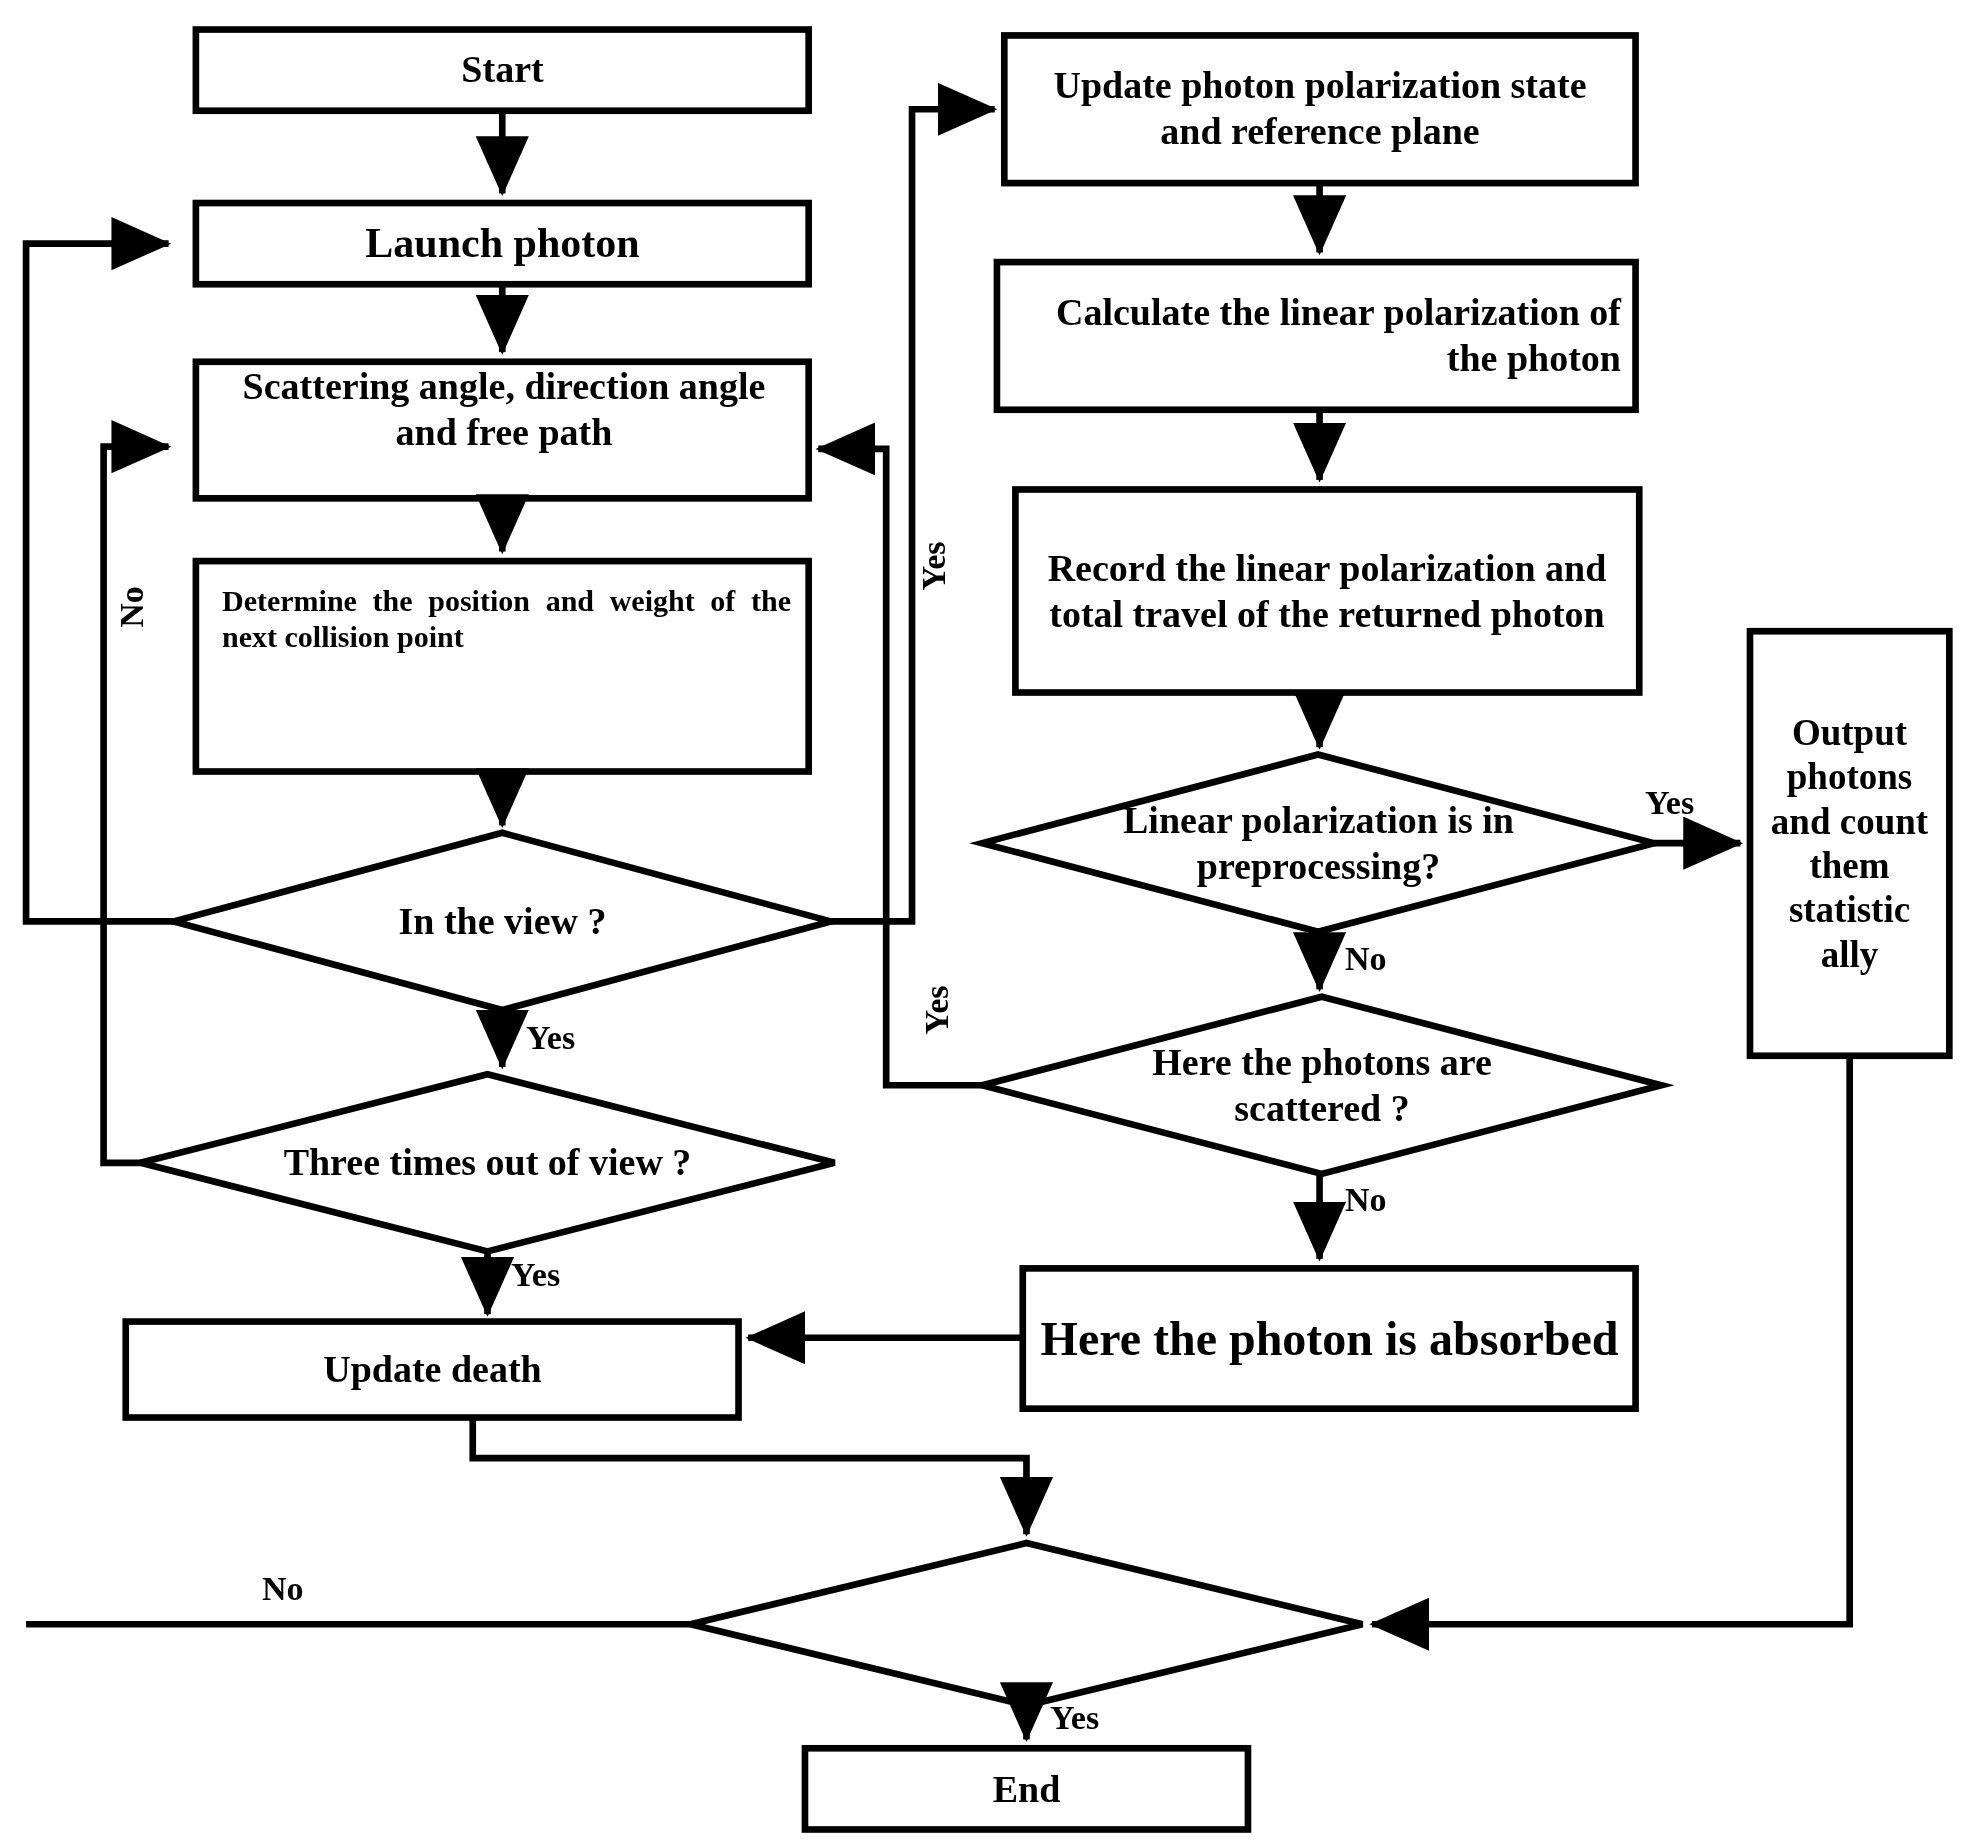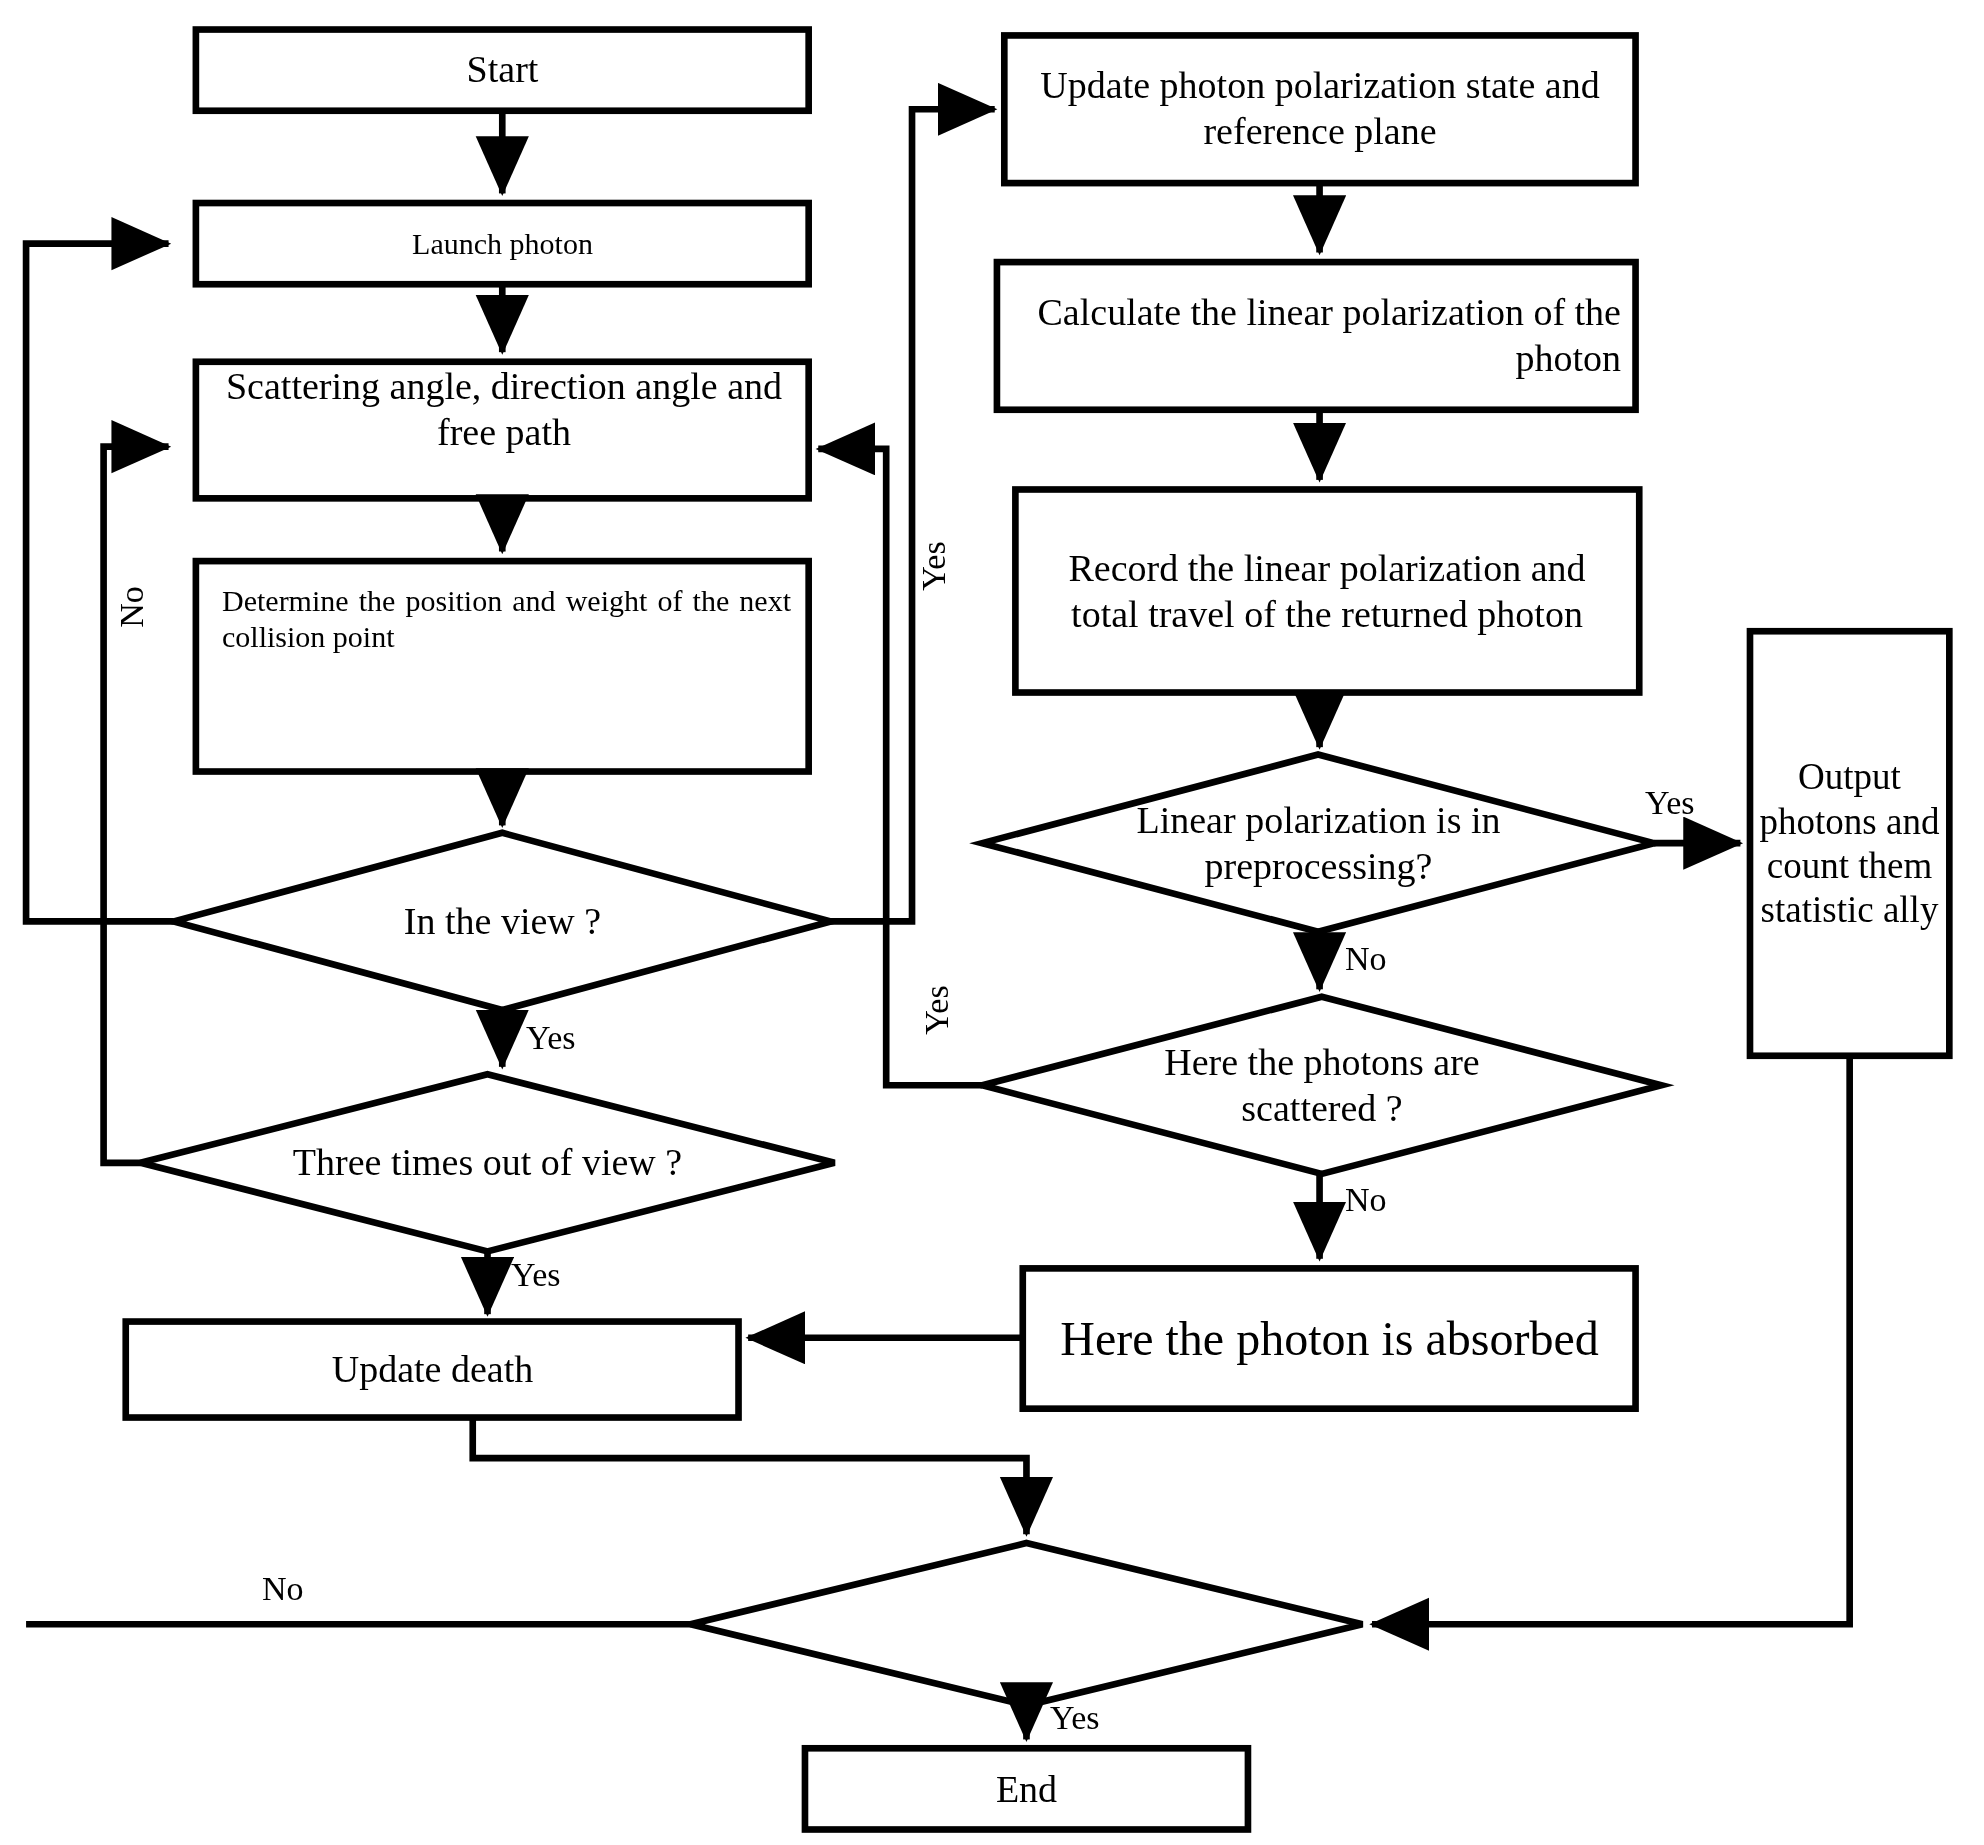--- a/index.html
+++ b/index.html
@@ -4,20 +4,21 @@
 <style>
   html,body{margin:0;padding:0;background:#ffffff;}
   #stage{
     position:relative;
     width:1985px;
     height:1845px;
     background:#ffffff;
     font-family:"Liberation Serif","DejaVu Serif",serif;
     color:#000000;
     overflow:hidden;
+    font-weight:bold;
   }
   #flow{position:absolute;left:0;top:0;width:1985px;height:1845px;}
   .lbl{
     position:absolute;
     font-family:"Liberation Serif","DejaVu Serif",serif;
     color:#000;
     white-space:pre;
     line-height:1.18;
   }
   .node-text{
@@ -109,21 +110,21 @@
       <path d="M2505,1430 L2505,2200 L1858,2200" marker-end="url(#ar)"></path>
 
       <path d="M935,2200 L35,2200"></path>
 
       <path d="M1390,2310 L1390,2356" marker-end="url(#ar)"></path>
     </g>
   </svg>
 
   <div class="node-text" style="left:196px;top:29.5px;width:613px;height:81px;font-size:38px;">Start</div>
 
-  <div class="node-text" style="left:196px;top:203px;width:613px;height:81px;font-size:30px;">Launch photon</div>
+  <div class="node-text" style="left:196px;top:203px;width:613px;height:81px;font-size:42px;">Launch photon</div>
 
   <div class="node-text" style="left:218px;top:341px;width:572px;height:137px;font-size:38px;">Scattering angle, direction angle and free path</div>
 
   <div class="node-text just" style="left:222px;top:583px;width:569px;height:170px;font-size:30px;">Determine the position and weight of the next collision point</div>
 
   <div class="node-text" style="left:318px;top:885px;width:369px;height:74px;font-size:38px;">In the view ?</div>
 
   <div class="node-text" style="left:244px;top:1128px;width:487px;height:70px;font-size:38px;text-align:right;">Three times out of view ?</div>
 
   <div class="node-text" style="left:126px;top:1322px;width:613px;height:96px;font-size:38px;">Update death</div>

